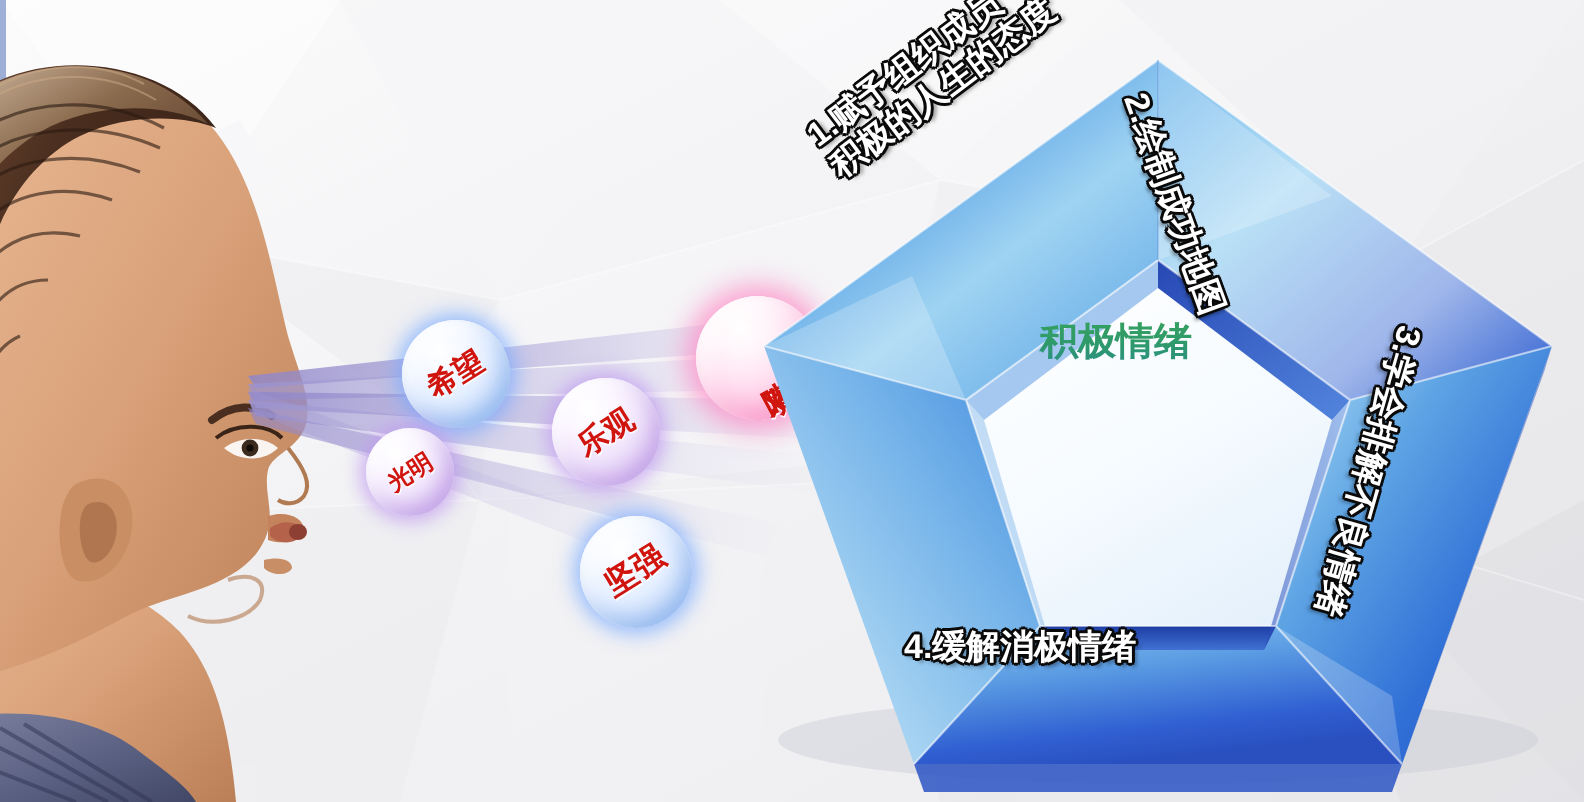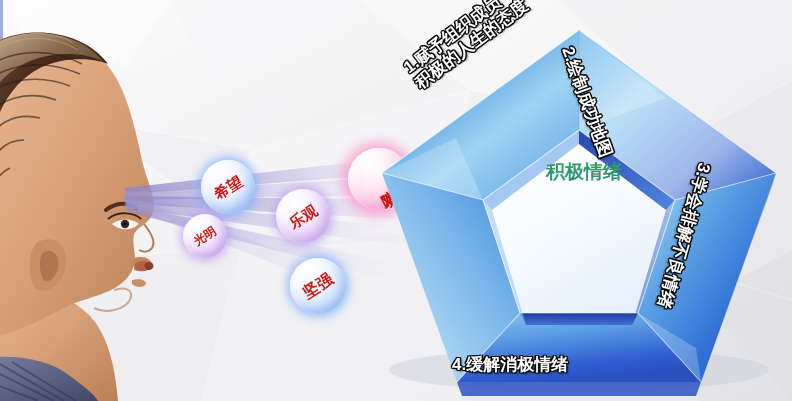--- a/index.html
+++ b/index.html
@@ -71,21 +71,21 @@
   #lbl4{left:452px;top:312px;font-size:17px;}
 
   .center-title{
     position:absolute;left:494px;top:160px;width:128px;text-align:center;
     font-weight:bold;font-size:19px;line-height:1.25;
     background:linear-gradient(180deg,#35a05e 0%,#2f9a6a 45%,#2b8f86 100%);
     -webkit-background-clip:text;background-clip:text;color:transparent;
     -webkit-text-fill-color:transparent;
     text-shadow:none;
   }
-  .center-title span{display:block;text-align:right;}
+  .center-title span{display:block;}
 </style>
 </head>
 <body>
 
 <div id="stage">
 
   <div class="bg">
     <svg viewBox="0 0 792 401" preserveAspectRatio="none">
       <defs>
         <linearGradient id="bgg" x1="0" y1="0" x2="1" y2="1">
@@ -349,21 +349,21 @@
     </div>
 
     <div class="seg-label" id="lbl2" style="left:210px;top:26px;">
       <div>2.绘制成功地图</div>
     </div>
 
     <div class="seg-label" id="lbl3" style="left:348px;top:148px;">
       <div>3.学会排解不良情绪</div>
     </div>
 
-    <div class="seg-label" id="lbl4" style="left:86px;top:296px;transform:none;margin-top:41px;">
+    <div class="seg-label" id="lbl4" style="left:86px;top:296px;transform:none;">
       <div>4.缓解消极情绪</div>
     </div>
   </div>
 
   <div class="center-title">
     <span>积极情绪</span>
   </div>
 
 </div>
 

